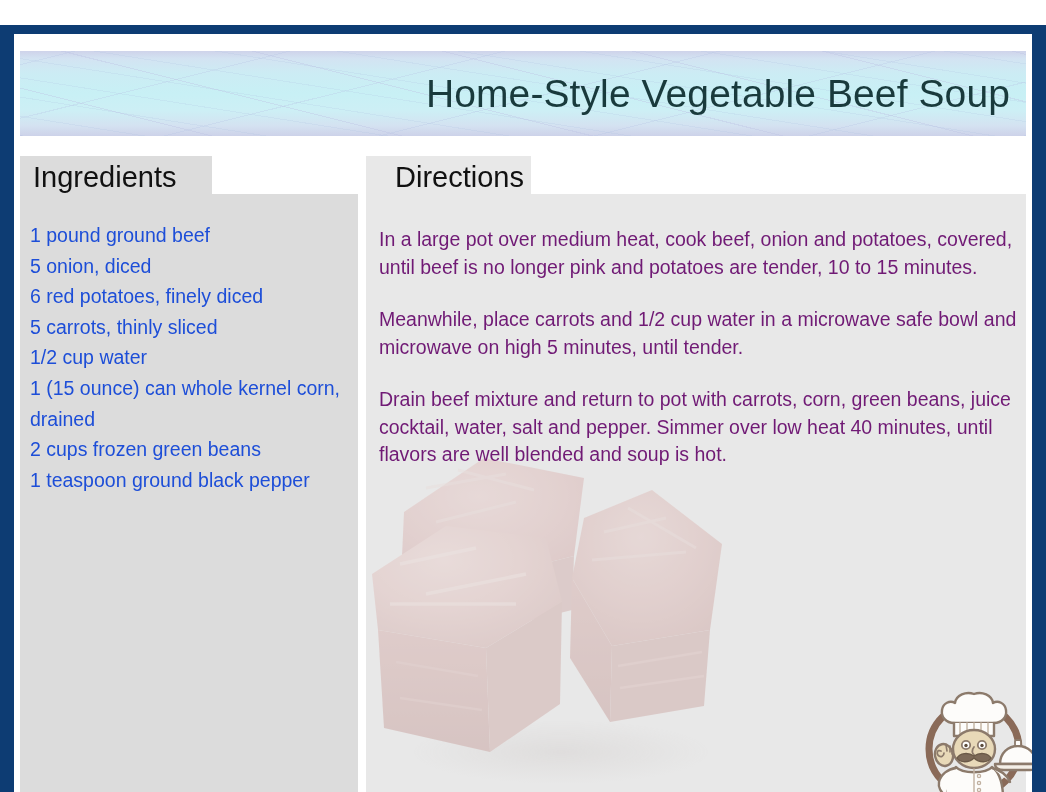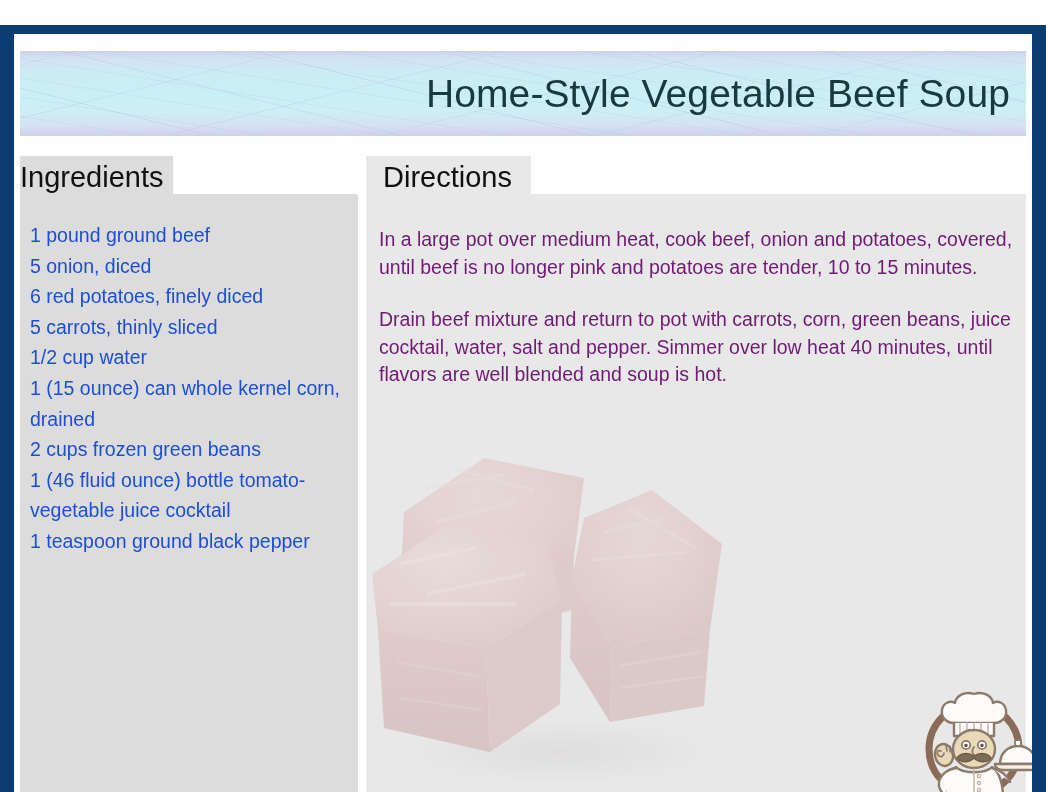--- a/index.html
+++ b/index.html
@@ -109,32 +109,32 @@
   .section-header-box {
     position: absolute;
     background: #dcdcdc;
     display: flex;
     align-items: center;
   }
 
   #ingredients-header-box {
     left: 6px;
     top: 122px;
-    width: 153px;
+    width: 192px;
     height: 42px;
-    padding-left: 0;
+    padding-left: 13px;
     box-sizing: border-box;
   }
 
   #directions-header-box {
     left: 352px;
     top: 122px;
     width: 165px;
     height: 42px;
-    padding-left: 17px;
+    padding-left: 29px;
     box-sizing: border-box;
     background: #e8e8e8;
   }
 
   .section-title {
     font-size: 29px;
     line-height: 32px;
     color: #111111;
   }
 
@@ -208,21 +208,20 @@
     </div>
 
     <div id="ingredients-list">
       <div class="ing-item">1 pound ground beef</div>
       <div class="ing-item">5 onion, diced</div>
       <div class="ing-item">6 red potatoes, finely diced</div>
       <div class="ing-item">5 carrots, thinly sliced</div>
       <div class="ing-item">1/2 cup water</div>
       <div class="ing-item">1 (15 ounce) can whole kernel corn, drained</div>
       <div class="ing-item">2 cups frozen green beans</div>
-      <div class="ing-item">1 (46 fluid ounce) bottle tomato-vegetable juice cocktail</div>
       <div class="ing-item">1 teaspoon ground black pepper</div>
     </div>
 
     <div class="panel" id="directions-panel"></div>
     <div class="section-header-box" id="directions-header-box">
       <span class="section-title">Directions</span>
     </div>
 
     <svg id="beef-photo" viewBox="0 0 372 351" xmlns="http://www.w3.org/2000/svg">
       <defs>
@@ -274,20 +273,21 @@
           <path d="M12 178 L120 196 L124 300 L18 276 Z" fill="url(#faceDark)"></path>
           <path d="M120 196 L196 150 L194 252 L124 300 Z" fill="#cba19d"></path>
           <path d="M34 112 L110 96 M60 142 L160 122 M24 152 L150 152" stroke="#efdbd6" stroke-width="3.5" fill="none" opacity="0.6"></path>
           <path d="M30 210 L112 224 M34 246 L116 258" stroke="#dcb6b1" stroke-width="2.5" fill="none" opacity="0.5"></path>
         </g>
       </g>
     </svg>
 
     <div id="directions-body">
       <p class="dir-para">In a large pot over medium heat, cook beef, onion and potatoes, covered, until beef is no longer pink and potatoes are tender, 10 to 15 minutes.</p>
+      <p class="dir-para">Meanwhile, place carrots and 1/2 cup water in a microwave safe bowl and microwave on high 5 minutes, until tender.</p>
       <p class="dir-para">Drain beef mixture and return to pot with carrots, corn, green beans, juice cocktail, water, salt and pepper.  Simmer over low heat 40 minutes, until flavors are well blended and soup is hot.</p>
     </div>
 
     <svg id="chef-logo" viewBox="0 0 128 128" xmlns="http://www.w3.org/2000/svg">
       <g fill="none" stroke="#8c7a6b" stroke-width="2.4" stroke-linejoin="round" stroke-linecap="round">
 
         <circle cx="64" cy="70" r="45" stroke="#8a6a58" stroke-width="7"></circle>
 
         <path d="M44 44 C36 44 31 38 32 31 C33 24 40 21 45 24 C46 16 56 12 64 15 C72 12 82 16 83 24 C88 21 95 24 96 31 C97 38 92 44 84 44 Z" fill="#fdfcfa" stroke="#8c7a6b"></path>
         <path d="M44 44 L44 57 L84 57 L84 44" fill="#fdfcfa" stroke="#8c7a6b"></path>

